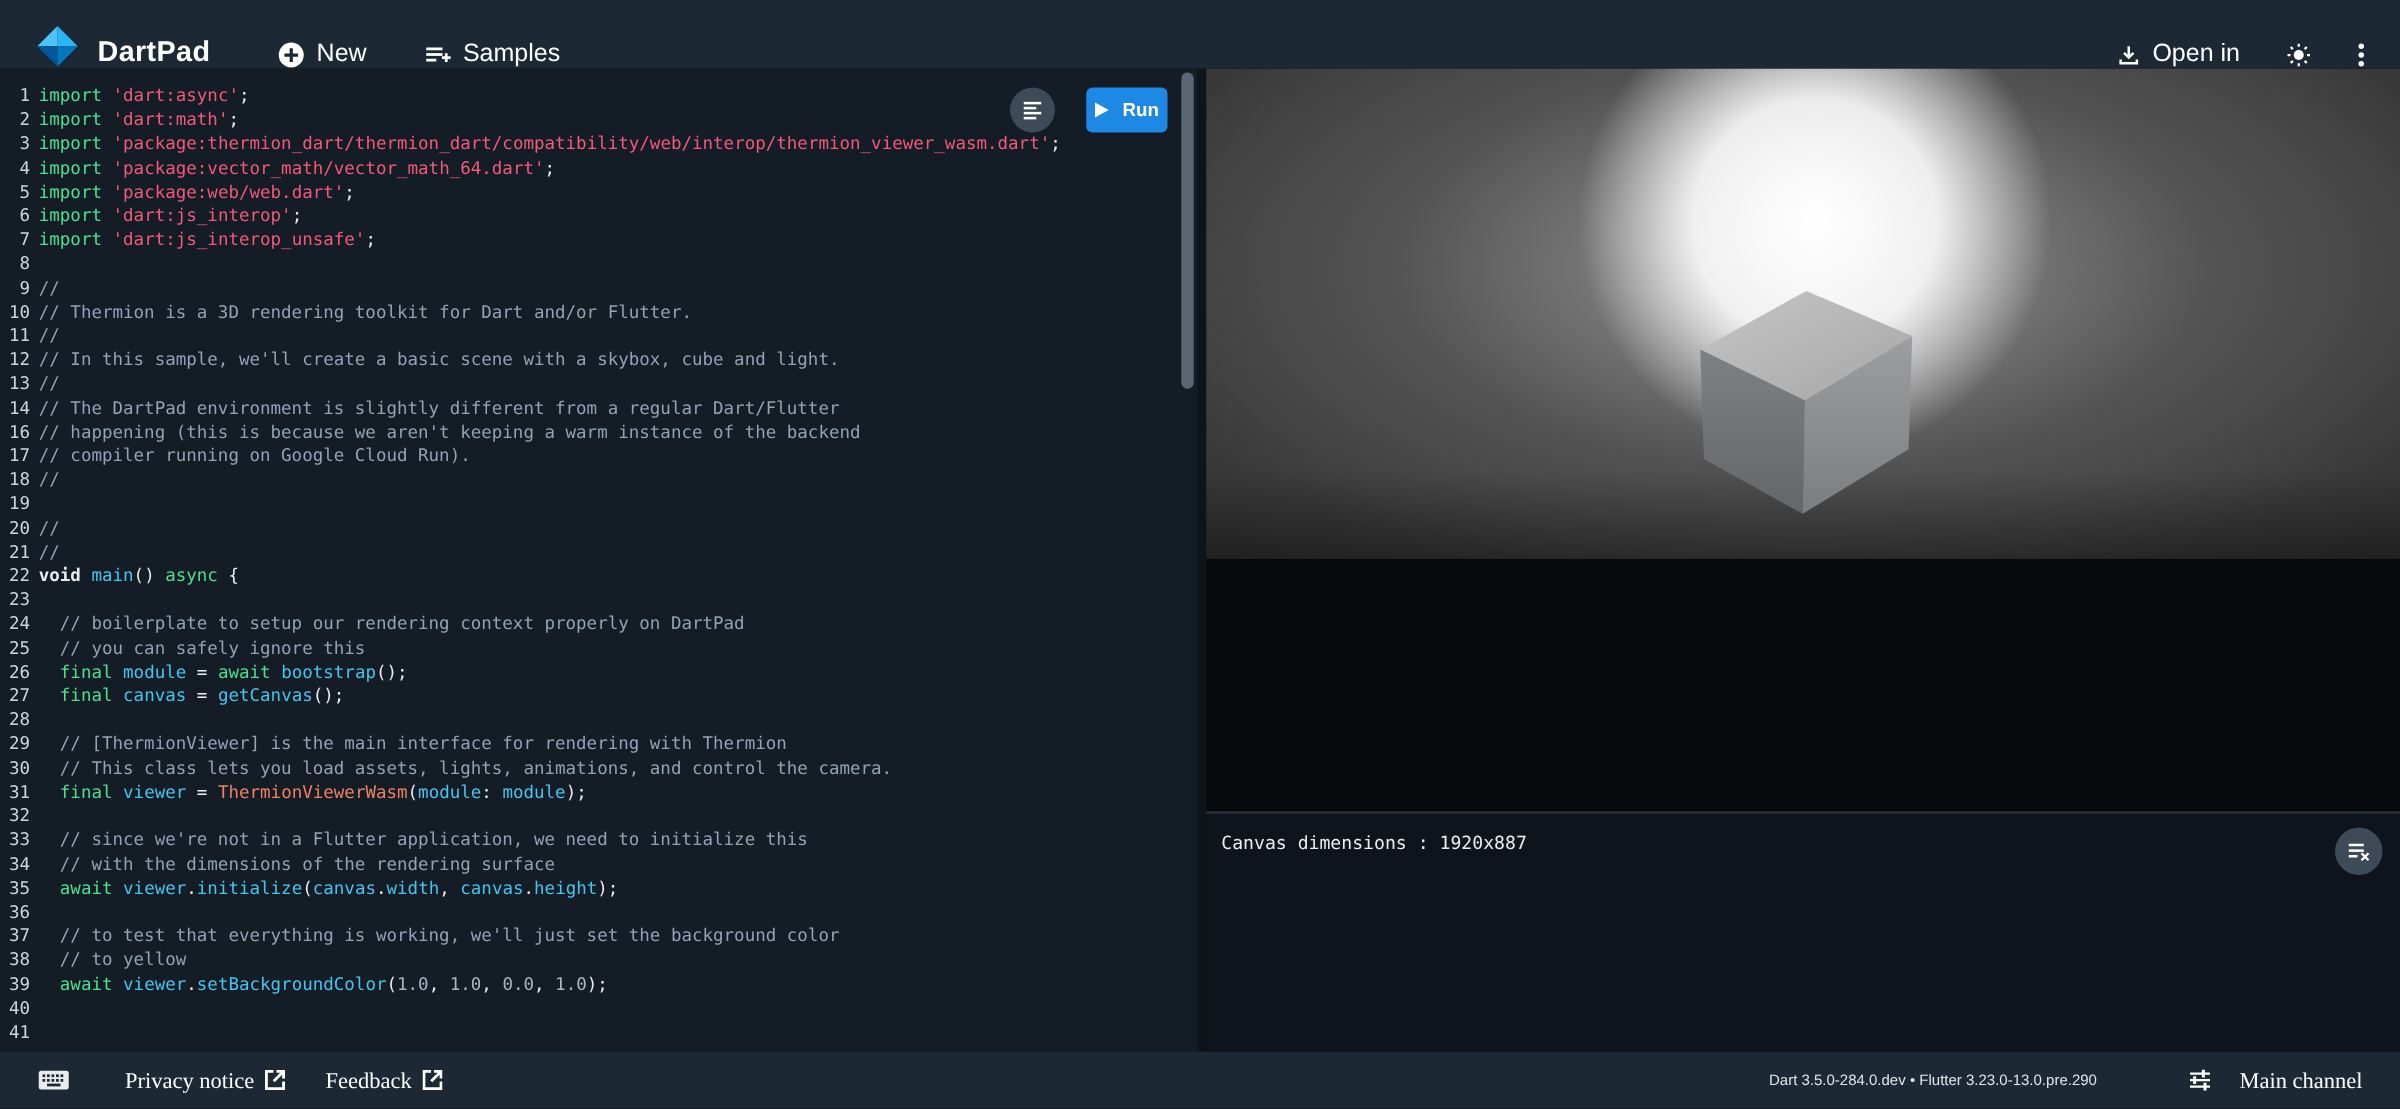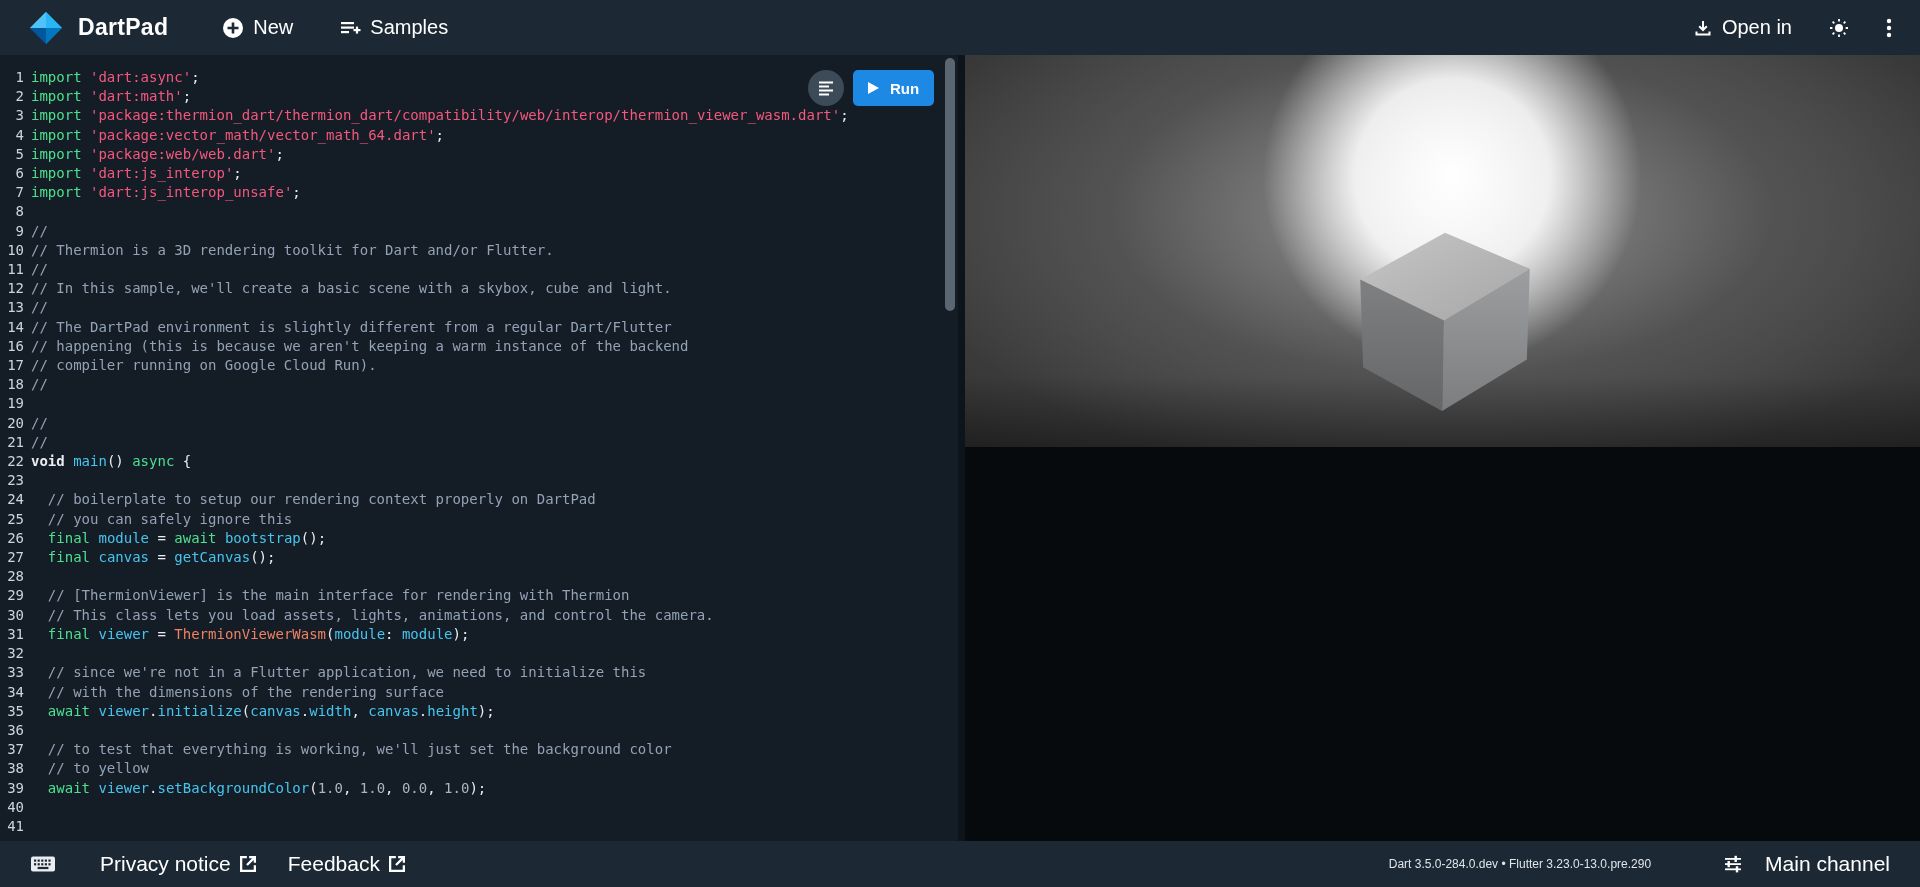--- a/index.html
+++ b/index.html
@@ -8,21 +8,21 @@
     --code-keyword:#4ce08f; --code-string:#f4587c; --code-comment:#93a2b4;
     --code-ident:#46c5ee; --code-type:#ee8261; --code-number:#a9b6c2;
     --code-plain:#e9edf2; --code-gutter:#ccd5dd; --ui-text:#e9edf0;
     --thumb:#5a6672; --divider:#27313b;
   }
   *{box-sizing:border-box;margin:0;padding:0}
   html,body{width:1920px;height:887px;overflow:hidden}
   body{background:var(--frame-bg);font-family:"Liberation Sans",sans-serif;color:var(--ui-text)}
 
   
-  .topbar{height:55px;background:var(--bar-bg);display:flex;align-items:center;padding:0 28px}
+  .topbar{height:55px;background:var(--bar-bg);display:flex;align-items:flex-end;padding:0 28px}
   .logo{width:36px;height:36px;flex:none}
   .app-title{color:#fff;font-size:23px;font-weight:700;letter-spacing:.3px;margin-left:14px}
   .nav-btn{display:flex;align-items:center;gap:9px;background:none;border:none;color:#fff;
     font-size:20px;font-weight:500;font-family:inherit;cursor:pointer}
   .nav-btn.new{margin-left:54px}
   .nav-btn.samples{margin-left:46px}
   .topbar-right{margin-left:auto;display:flex;align-items:center;gap:36px}
   .icon{display:inline-flex;align-items:center;justify-content:center}
 
   
@@ -37,21 +37,21 @@
   .tk-s{color:var(--code-string)}
   .tk-c{color:var(--code-comment)}
   .tk-i{color:var(--code-ident)}
   .tk-t{color:var(--code-type)}
   .tk-n{color:var(--code-number)}
   .tk-w{color:var(--code-plain)}
   .tk-d{color:var(--code-plain);font-weight:bold}
 
   .format-btn{position:absolute;top:15px;right:114px;width:36px;height:36px;border-radius:50%;
     background:var(--btn-slate);border:none;display:flex;align-items:center;justify-content:center;cursor:pointer}
-  .run-btn{position:absolute;top:15px;right:24px;width:81px;height:36px;border-radius:5px;
+  .run-btn{position:absolute;top:15px;right:24px;width:65px;height:36px;border-radius:5px;
     background:var(--accent-blue);border:none;color:#fff;font-size:15px;font-weight:600;font-family:inherit;
     display:flex;align-items:center;justify-content:center;gap:11px;cursor:pointer}
   .play-tri{width:0;height:0;border-left:11px solid #fff;border-top:6.5px solid transparent;
     border-bottom:6.5px solid transparent}
   .scroll-thumb{position:absolute;top:3px;right:3px;width:10px;height:253px;border-radius:5px;
     background:var(--thumb)}
 
   .splitter{width:7px;background:var(--splitter);flex:none}
 
   
@@ -67,21 +67,21 @@
   .frame-rest{flex:1;background:var(--frame-bg)}
   .console{height:192px;flex:none;background:var(--console-bg);border-top:2px solid var(--divider);
     position:relative;padding:16px 16px 0 12px;font-family:"DejaVu Sans Mono",monospace;
     font-size:14.5px;color:var(--code-plain)}
   .clear-btn{position:absolute;top:11px;right:14px;width:38px;height:38px;border-radius:50%;
     background:var(--btn-slate);border:none;display:flex;align-items:center;justify-content:center;cursor:pointer}
 
   
   .footer{height:46px;background:var(--bar-bg);display:flex;align-items:center;padding:0 30px;font-size:15px}
   .foot-link{display:flex;align-items:center;gap:9px;background:none;border:none;color:#fff;
-    font-size:21px;font-weight:500;font-family:Liberation Sans, sans-serif;cursor:pointer}
+    font-size:18px;font-weight:500;font-family:Liberation Serif, serif;cursor:pointer}
   .privacy{margin-left:44px}
   .feedback{margin-left:32px}
   .spacer{flex:1}
   .version{color:#dfe5ea;font-size:12px}
   .channel{display:flex;align-items:center;gap:22px;margin-left:72px;color:#fff;font-weight:500;cursor:pointer}
   svg{display:block}
 </style>
 </head>
 <body>
 
@@ -352,20 +352,33 @@
             <stop offset="0" stop-color="#9c9ea0"></stop>
               <stop offset="1" stop-color="#7b7d7f"></stop>
           </linearGradient>
         </defs>
         <polygon points="13,58 100,10 187,47 99,100" fill="url(#gTop)"></polygon>
         <polygon points="13,58 99,100 97,193 16,148" fill="url(#gLeft)"></polygon>
         <polygon points="99,100 187,47 184,140 97,193" fill="url(#gRight)"></polygon>
       </svg>
     </div>
     <div class="frame-rest"></div>
+    <div class="console">
+      <span>Canvas dimensions : 1920x887</span>
+      <button class="clear-btn">
+        <span class="icon">
+          <svg width="20" height="20" viewBox="0 0 20 20" fill="#fff" stroke="none">
+            <rect x="2" y="4" width="12" height="2"></rect>
+            <rect x="2" y="8.5" width="12" height="2"></rect>
+            <rect x="2" y="13" width="7" height="2"></rect>
+            <path d="M12.2 11.6l5.6 5.6M17.8 11.6l-5.6 5.6" stroke="#fff" stroke-width="1.9"></path>
+          </svg>
+        </span>
+      </button>
+    </div>
   </section>
 </main>
 
 <footer class="footer">
   <button class="foot-link">
     <span class="icon">
       <svg width="26" height="18" viewBox="0 0 26 18">
         <rect x="1" y="1.5" width="24" height="15" rx="2" fill="#e9edf0"></rect>
         <g fill="#1c2834">
           <rect x="4" y="4.5" width="2.2" height="2.2"></rect>

